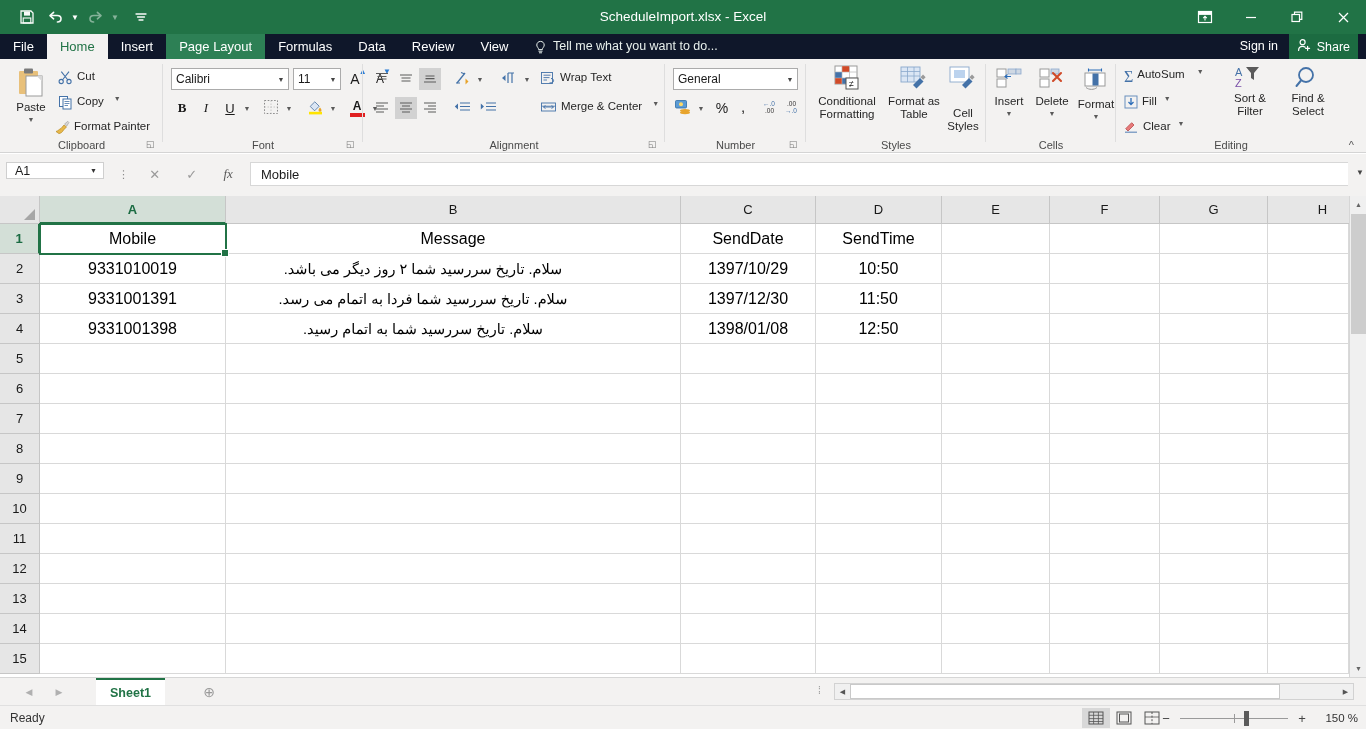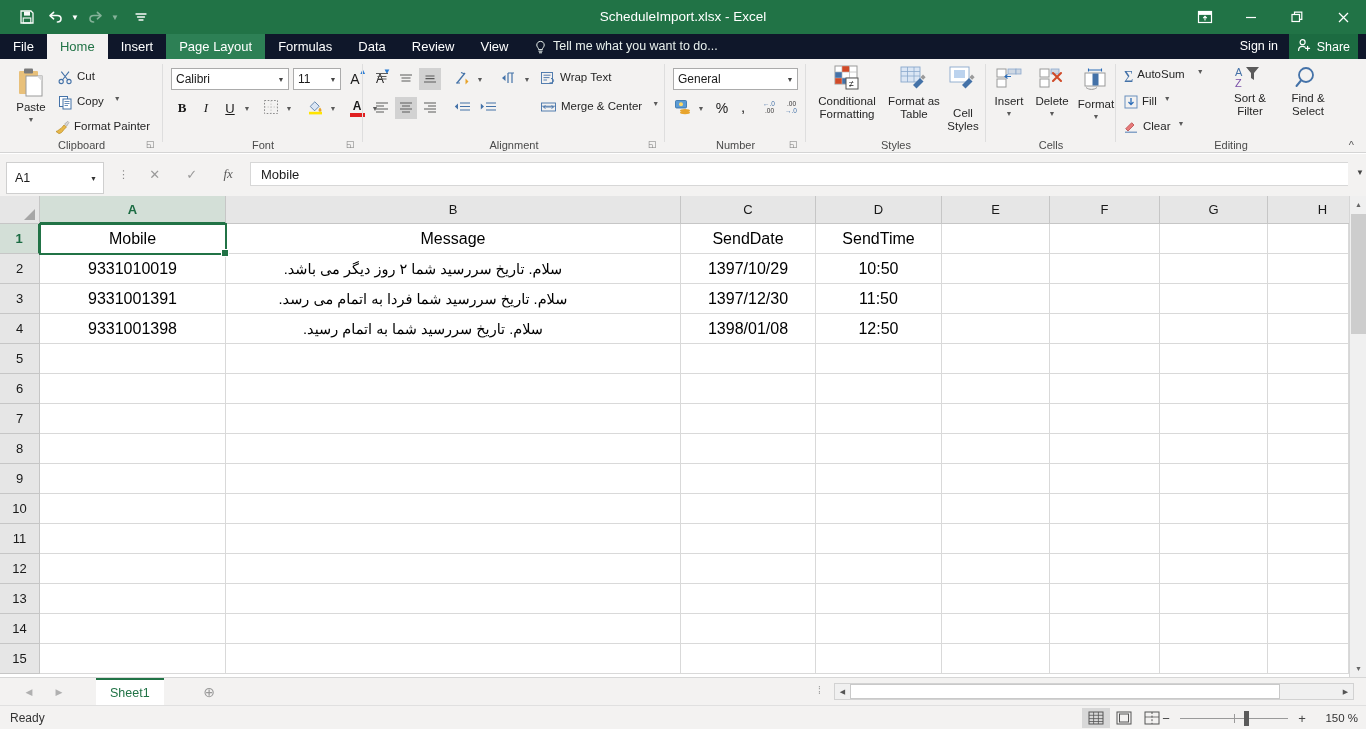--- a/index.html
+++ b/index.html
@@ -105,21 +105,21 @@
     font-size: 13px; color: #1a1a1a;
   }
   .iconbtn.on { background: #d2d2d2; }
 
   
   .fbar {
     position: absolute; top: 154px; left: 0; width: 1366px; height: 42px;
     background: #f3f2f1;
   }
   .namebox {
-    position: absolute; left: 6px; top: 8px; width: 98px; height: 32px;
+    position: absolute; left: 6px; top: 8px; width: 98px; height: 17px;
     background: #fff; border: 1px solid #cfcfcf; display: flex; align-items: center;
     font-size: 12.5px; color: #1a1a1a; padding-left: 8px;
   }
   .namebox .nbcar { position: absolute; right: 6px; font-size: 7px; color: #333; }
   .fbdots { position: absolute; left: 118px; top: 14px; font-size: 11px; color: #8a8a8a; letter-spacing: 0; }
   .fbicons {
     position: absolute; left: 136px; top: 8px; width: 110px; height: 24px;
     display: flex; align-items: center; justify-content: space-around;
     font-size: 13px; color: #9a9a9a;
   }
@@ -204,21 +204,21 @@
     background: #f3f2f1; border-top: 1px solid #d6d6d6;
   }
   .navarrows {
     position: absolute; left: 14px; top: 0; height: 28px; width: 60px;
     display: flex; align-items: center; justify-content: space-around;
     font-size: 9px; color: #b0b0b0;
   }
   .sheettab {
     position: absolute; left: 96px; top: 0; height: 28px; padding: 0 14px;
     background: #ffffff; border-top: 2px solid #217346;
-    display: flex; align-items: center; font-size: 12.5px; color: #217346; font-weight: 400;
+    display: flex; align-items: center; font-size: 12.5px; color: #217346; font-weight: 700;
   }
   .addsheet {
     position: absolute; left: 196px; top: 0; height: 28px; width: 26px;
     display: flex; align-items: center; justify-content: center;
     font-size: 14px; color: #9a9a9a;
   }
   .hsplit { position: absolute; left: 818px; top: 7px; font-size: 10px; color: #999; }
   .hsb {
     position: absolute; left: 834px; top: 5px; width: 520px; height: 17px;
     background: #f0f0f0; border: 1px solid #d2d2d2; display: flex; align-items: center;

